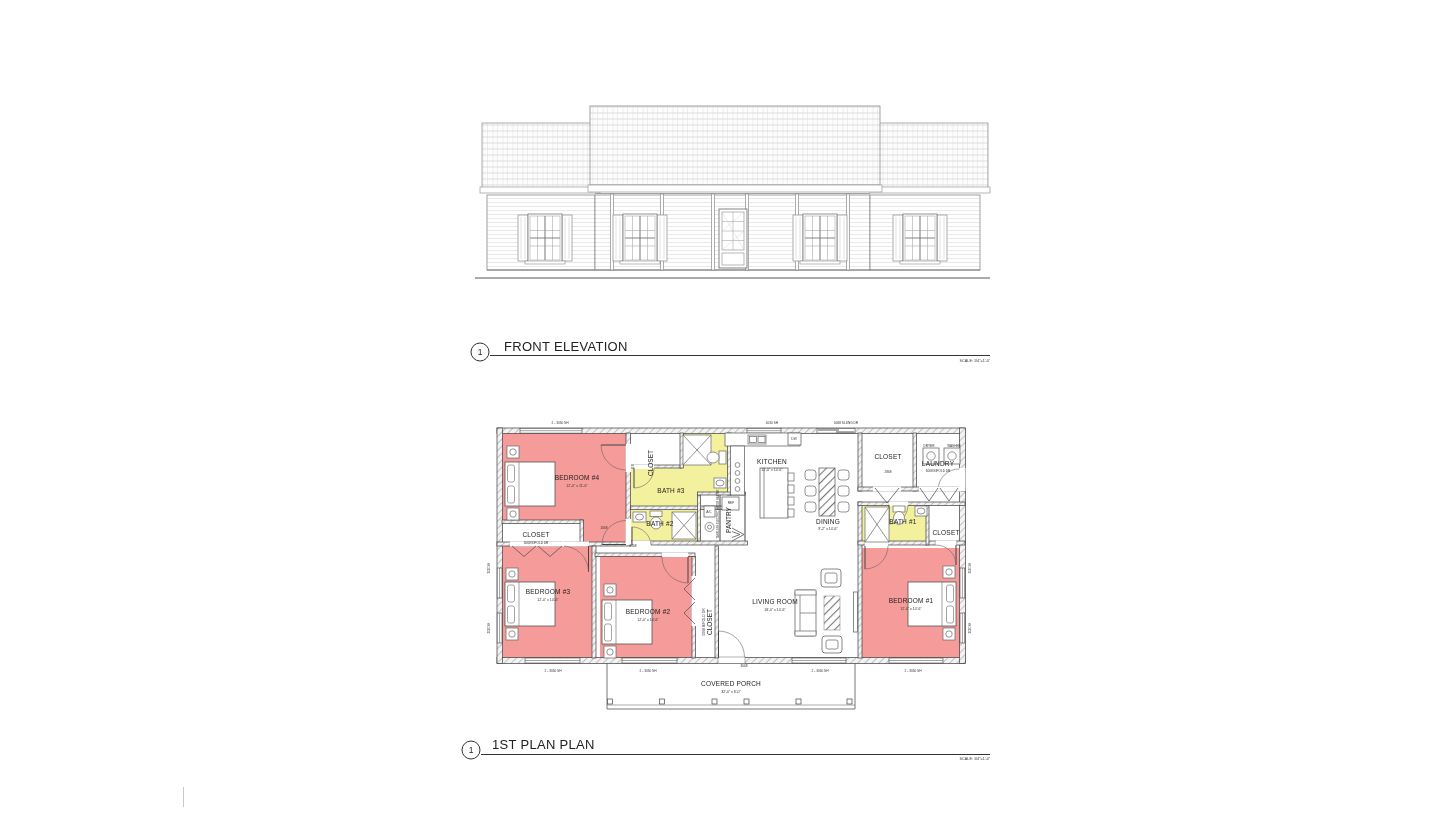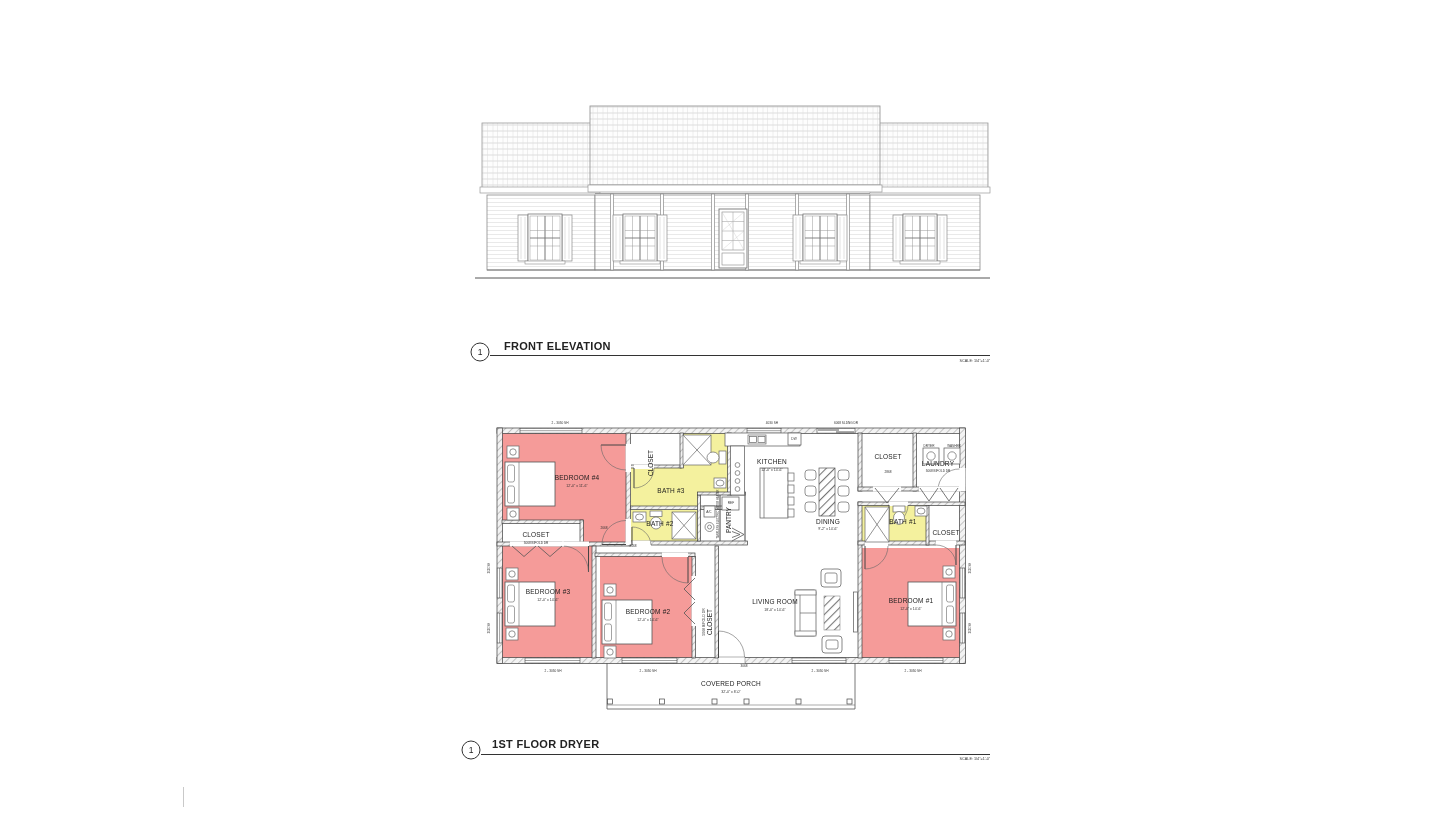--- a/index.html
+++ b/index.html
@@ -16,21 +16,21 @@
   .vert{position:absolute;transform:translate(-50%,-50%) rotate(-90deg);font-size:6.5px;
        color:#1a1a1a;white-space:nowrap;line-height:1;}
   .vdim{position:absolute;font-size:7px;transform:translate(-50%,-50%) rotate(-90deg) scale(.5);
        color:#333;white-space:nowrap;line-height:1;}
   .vtiny{position:absolute;font-size:7px;transform:translate(-50%,-50%) rotate(-90deg) scale(.38);
        color:#333;white-space:nowrap;line-height:1;}
   
   .viewnum{position:absolute;width:17px;height:17px;border:1px solid #333;border-radius:50%;
        display:flex;align-items:center;justify-content:center;font-size:8.5px;
        transform:translate(-50%,-50%);background:#fff;}
-  .vtitle{position:absolute;font-size:11px;font-weight:700;letter-spacing:.3px;
+  .vtitle{position:absolute;font-size:13px;font-weight:400;letter-spacing:.3px;
        transform:translateY(-50%);white-space:nowrap;}
   .titleline{position:absolute;height:1.2px;background:#333;}
   .scaletxt{position:absolute;font-size:7.5px;color:#333;white-space:nowrap;
        transform:scale(.5);transform-origin:100% 0;}
   .stray-mark{position:absolute;width:1px;background:#c9c9c9;}
 </style>
 </head>
 <body>
 
 <div class="sheet">
@@ -416,18 +416,18 @@
   <div class="tiny" style="left:913px;top:671px;">2 - 3050 SH</div>
   <div class="tiny" style="left:744px;top:666px;">3068</div>
   <div class="tiny" style="left:604px;top:528px;">2668</div>
   <div class="tiny" style="left:633px;top:546px;">2468</div>
   <div class="vtiny" style="left:489px;top:568px;">3050 SH</div>
   <div class="vtiny" style="left:489px;top:628px;">3050 SH</div>
   <div class="vtiny" style="left:970px;top:568px;">3050 SH</div>
   <div class="vtiny" style="left:970px;top:628px;">3050 SH</div>
 
   <div class="viewnum" style="left:471px;top:749.5px;">1</div>
-  <div class="vtitle" style="left:492px;top:743.5px;">1ST FLOOR DRYER</div>
+  <div class="vtitle" style="left:492px;top:743.5px;">1ST PLAN PLAN</div>
   <div class="titleline" style="left:481px;top:753.5px;width:509px;"></div>
   <div class="scaletxt" style="right:455px;top:756px;">SCALE: 1/4"=1'-0"</div>
 
   <div class="stray-mark" style="left:183px;top:787px;height:20px;"></div>
 </div>
 
 </body></html>

